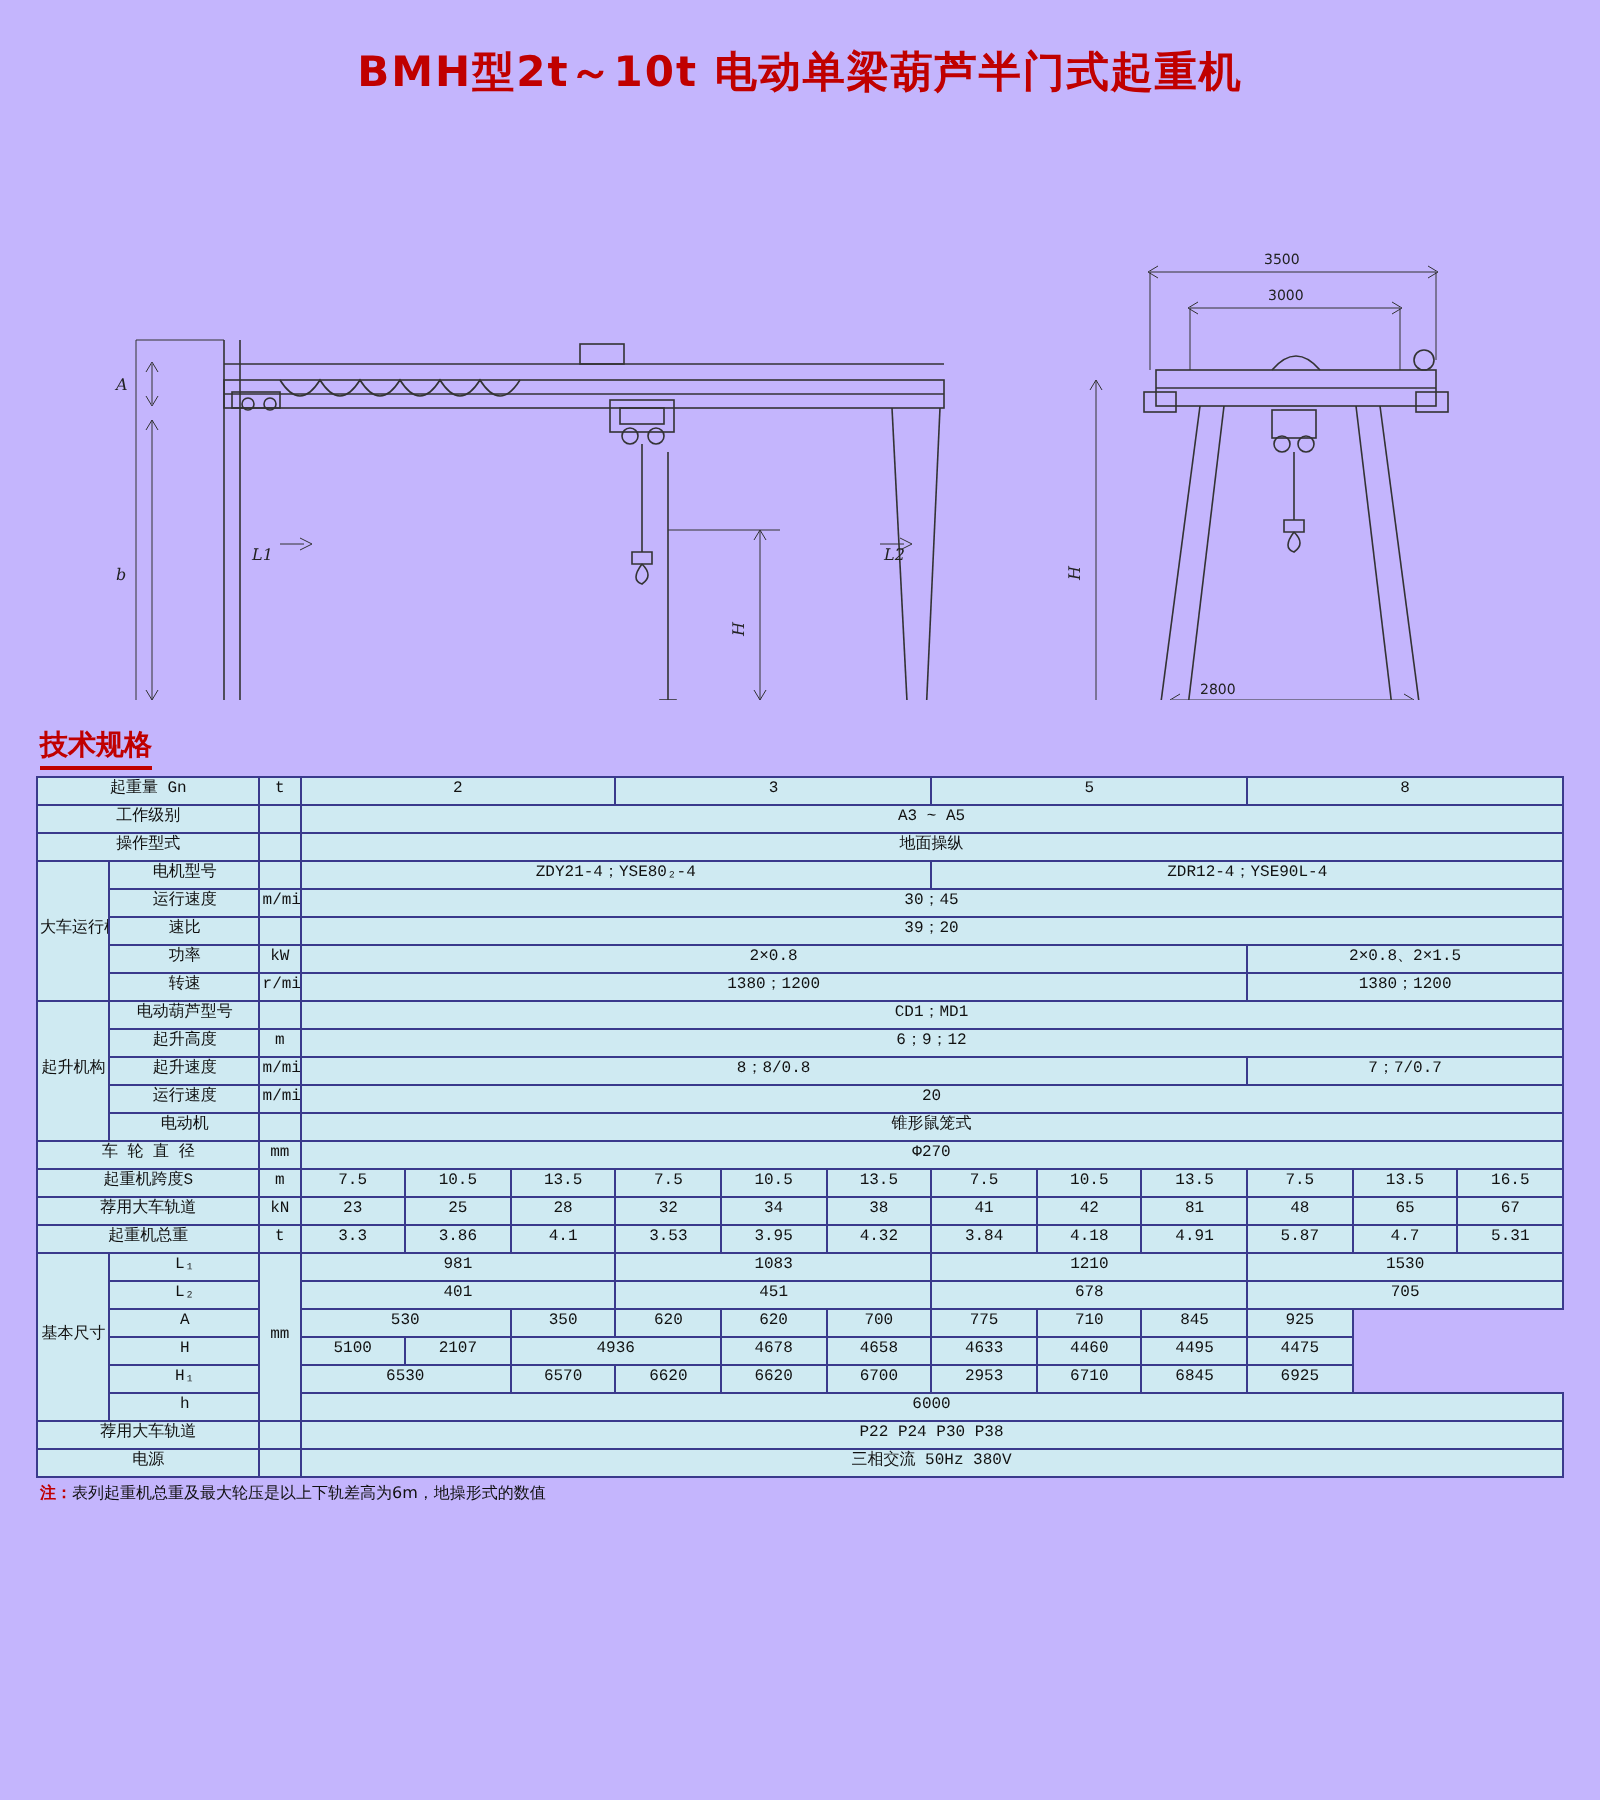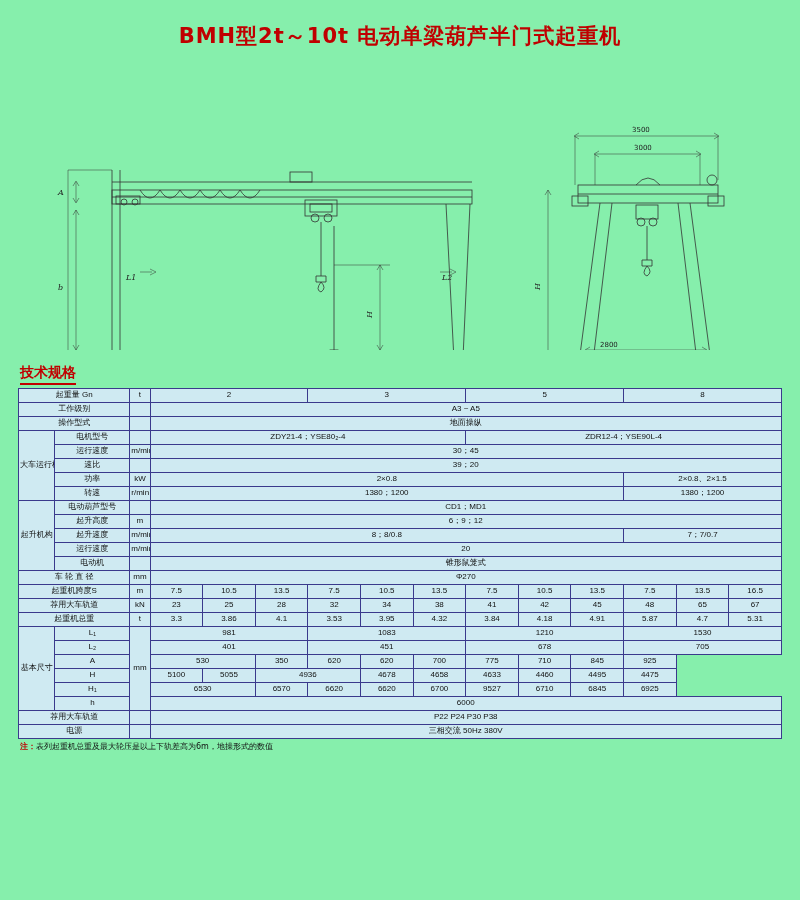--- a/index.html
+++ b/index.html
@@ -3,21 +3,21 @@
 <meta charset="utf-8">
 <style>
   html,body{margin:0;padding:0;}
   body{
     width:800px;height:900px;
     background:#f2f2d8;
     font-family:"Liberation Sans","DejaVu Sans",sans-serif;
     color:#111;
     overflow:hidden;
   }
-  #page{position:relative;width:800px;height:900px;background:#86efac;}
+  #page{position:relative;width:800px;height:900px;background:#c4b5fd;}
 
   
   .title{
     text-align:center;
     color:#c00000;
     font-weight:bold;
     font-size:21px;
     letter-spacing:1px;
     padding-top:22px;
     font-family:"DejaVu Sans","Liberation Sans",sans-serif;
@@ -37,21 +37,21 @@
     display:inline-block;
     padding-bottom:1px;
   }
 
   
   .tablewrap{padding:0 18px;}
   table.spec{
     border-collapse:collapse;
     width:764px;
     font-size:8px;
-    font-family:Liberation Sans, sans-serif;
+    font-family:Liberation Mono, monospace;
     table-layout:fixed;
   }
   table.spec td{
     border:1px solid #3a3a8c;
     text-align:center;
     vertical-align:middle;
     height:13px;
     padding:0 1px;
     line-height:1.05;
     background:#cfeaf2;
@@ -355,21 +355,21 @@
         <td class="lbl" colspan="2">荐用大车轨道</td>
         <td class="unit">kN</td>
         <td class="val">23</td>
         <td class="val">25</td>
         <td class="val">28</td>
         <td class="val">32</td>
         <td class="val">34</td>
         <td class="val">38</td>
         <td class="val">41</td>
         <td class="val">42</td>
-        <td class="val">45</td>
+        <td class="val">81</td>
         <td class="val">48</td>
         <td class="val">65</td>
         <td class="val">67</td>
       </tr>
 
       <tr>
         <td class="lbl" colspan="2">起重机总重</td>
         <td class="unit">t</td>
         <td class="val">3.3</td>
         <td class="val">3.86</td>
@@ -409,37 +409,37 @@
         <td class="val">620</td>
         <td class="val">700</td>
         <td class="val">775</td>
         <td class="val">710</td>
         <td class="val">845</td>
         <td class="val">925</td>
       </tr>
       <tr>
         <td class="lbl">H</td>
         <td class="val">5100</td>
-        <td class="val">5055</td>
+        <td class="val">2107</td>
         <td class="val" colspan="2">4936</td>
         <td class="val">4678</td>
         <td class="val">4658</td>
         <td class="val">4633</td>
         <td class="val">4460</td>
         <td class="val">4495</td>
         <td class="val">4475</td>
       </tr>
       <tr>
         <td class="lbl">H₁</td>
         <td class="val" colspan="2">6530</td>
         <td class="val">6570</td>
         <td class="val">6620</td>
         <td class="val">6620</td>
         <td class="val">6700</td>
-        <td class="val">9527</td>
+        <td class="val">2953</td>
         <td class="val">6710</td>
         <td class="val">6845</td>
         <td class="val">6925</td>
       </tr>
       <tr>
         <td class="lbl">h</td>
         <td class="val" colspan="12">6000</td>
       </tr>
 
       <tr>

